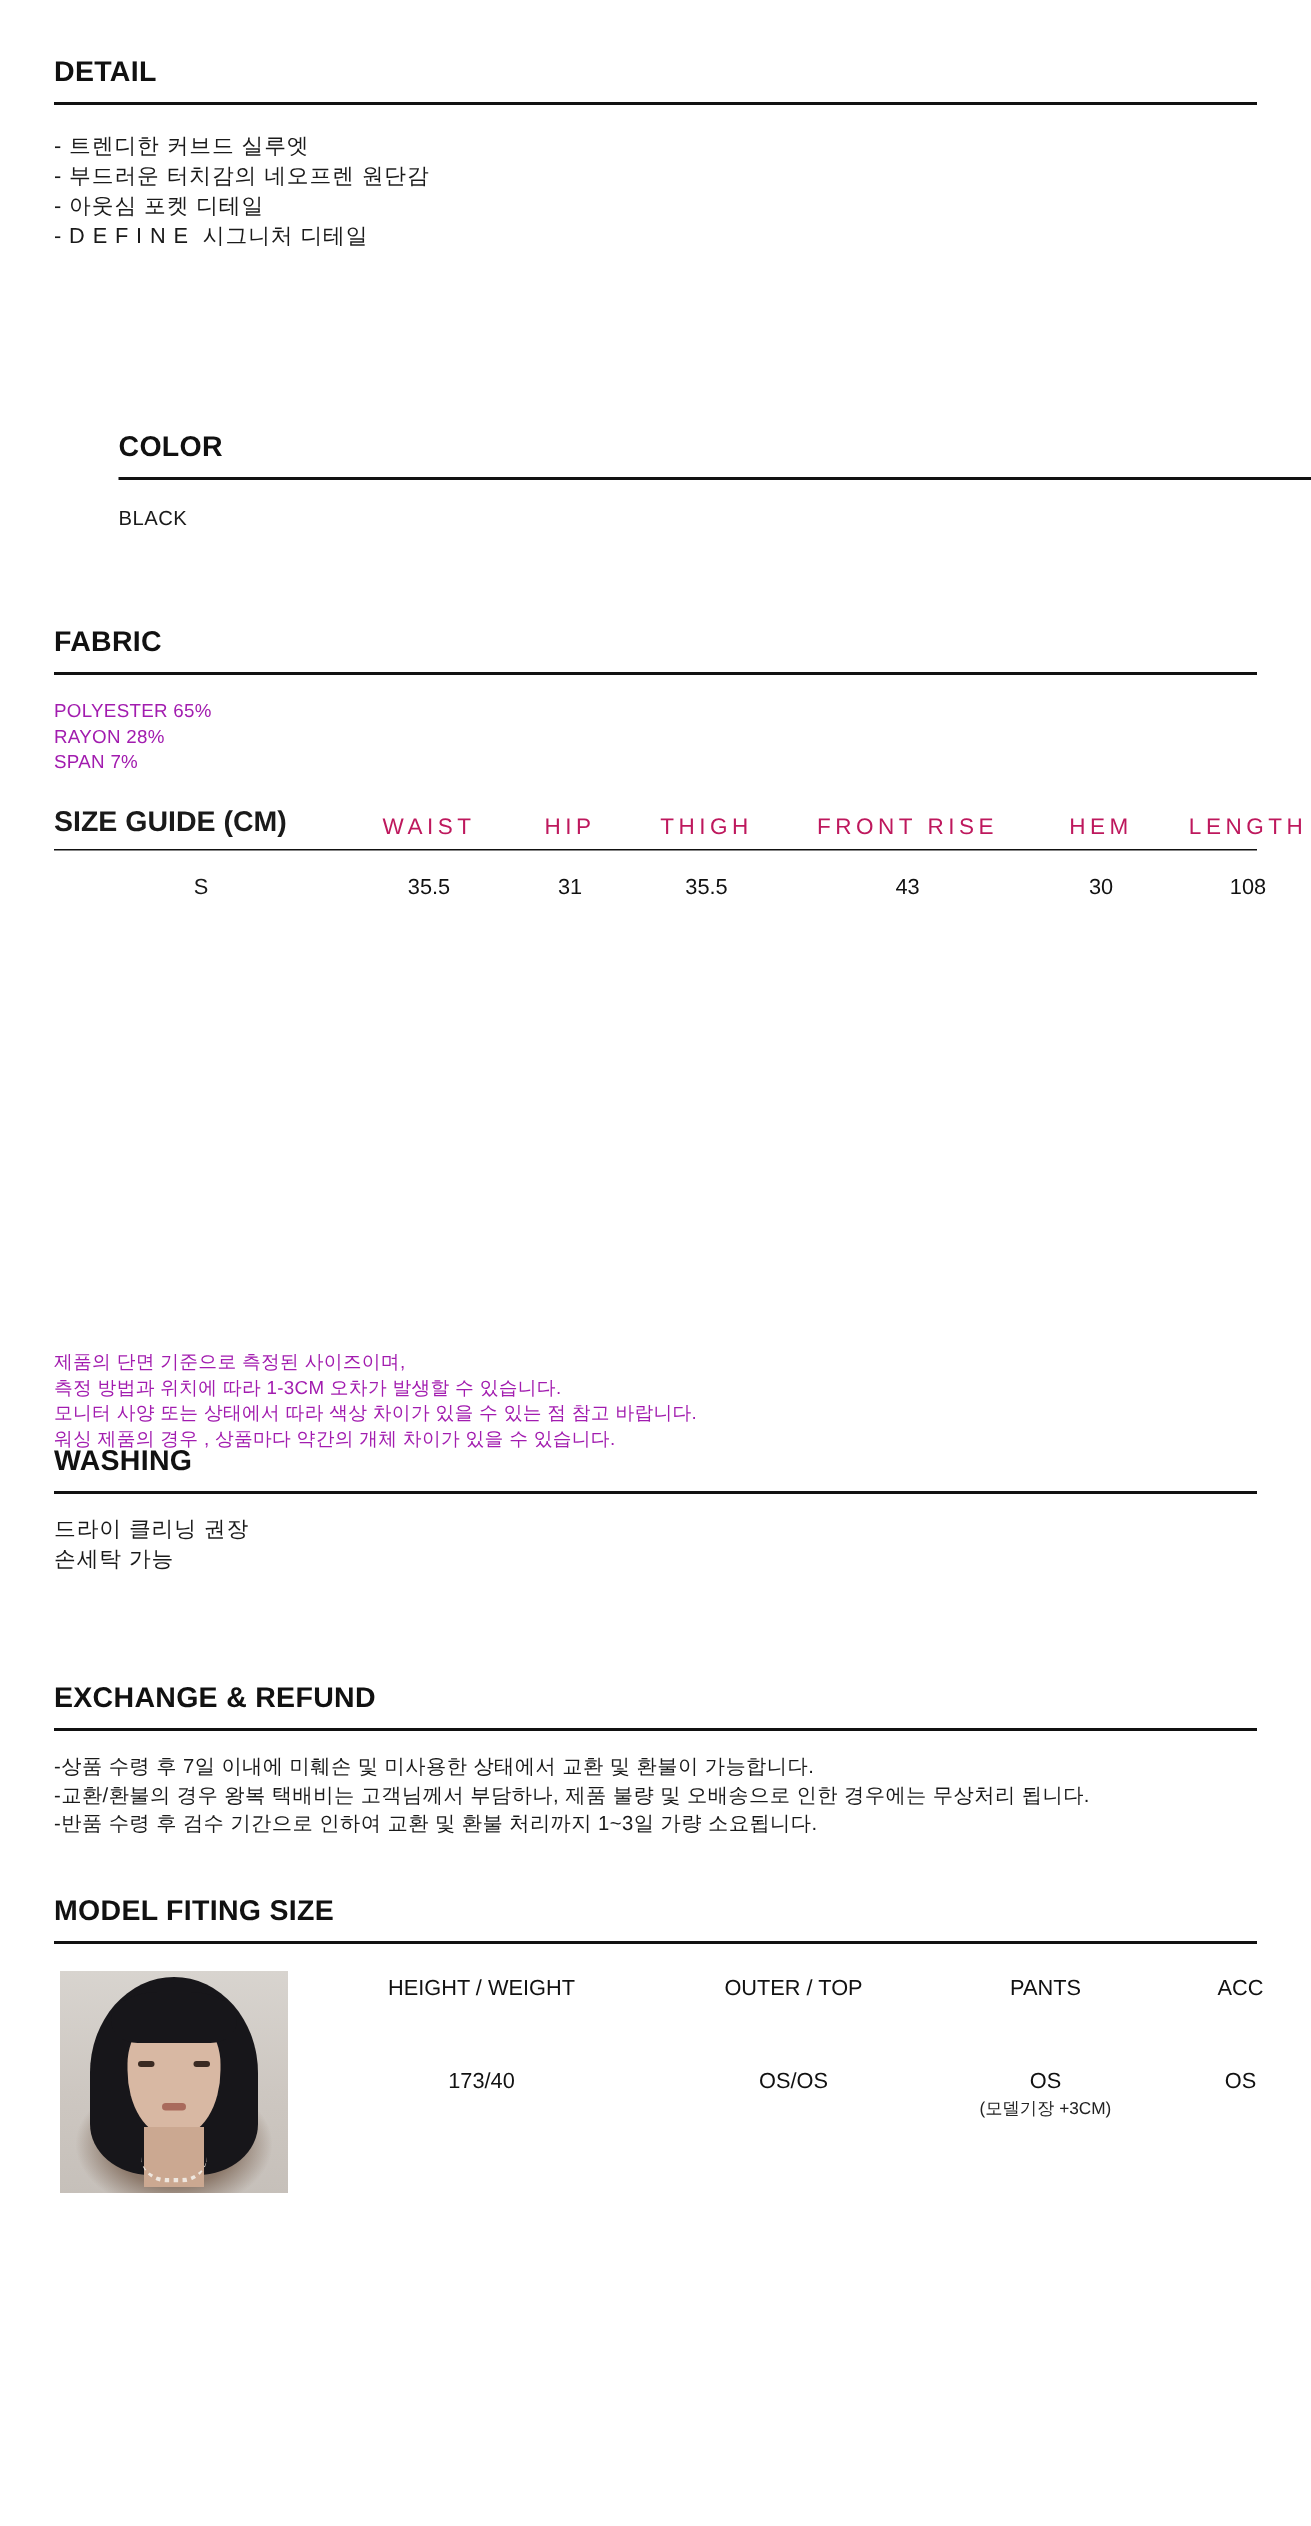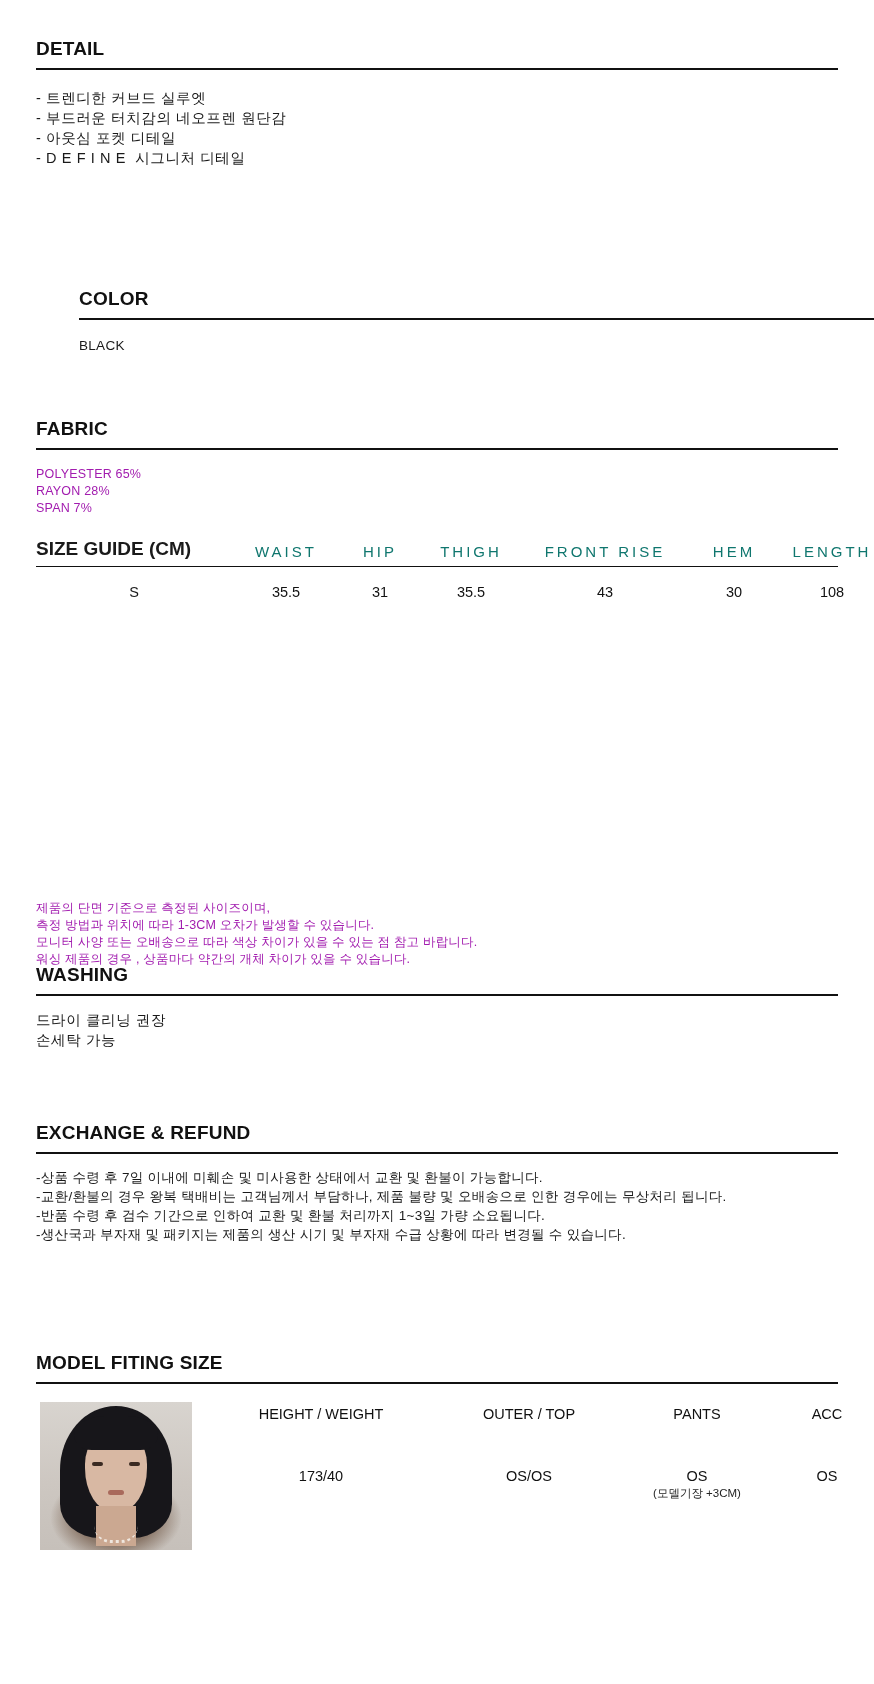--- a/index.html
+++ b/index.html
@@ -91,21 +91,21 @@
     font-size: 19px;
     font-weight: bold;
     width: 196px;
     flex: 0 0 196px;
   }
   .size-head .col {
     flex: 1;
     text-align: center;
     font-size: 15px;
     letter-spacing: 3px;
-    color: #0f766e;
+    color: #be185d;
   }
   .size-row {
     display: flex;
     align-items: center;
     padding: 17px 0 0 0;
   }
   .size-row .lbl {
     width: 196px;
     flex: 0 0 196px;
     text-align: center;
@@ -295,45 +295,44 @@
       <div class="val c-thigh">35.5</div>
       <div class="val c-rise">43</div>
       <div class="val c-hem">30</div>
       <div class="val c-length">108</div>
     </div>
   </div>
 
   <div class="blk" id="sizenote-block">
     <div class="small-line">제품의 단면 기준으로 측정된 사이즈이며,</div>
     <div class="small-line">측정 방법과 위치에 따라 1-3CM 오차가 발생할 수 있습니다.</div>
-    <div class="small-line">모니터 사양 또는 오배송으로 따라 색상 차이가 있을 수 있는 점 참고 바랍니다.</div>
+    <div class="small-line">모니터 사양 또는 상태에서 따라 색상 차이가 있을 수 있는 점 참고 바랍니다.</div>
     <div class="small-line">워싱 제품의 경우 , 상품마다 약간의 개체 차이가 있을 수 있습니다.</div>
   </div>
 
   <div class="blk" id="washing-block" style="top:964px;">
     <div class="section-title">WASHING</div>
     <hr class="rule">
     <div style="margin-top:14px;">
       <div class="body-line">드라이 클리닝 권장</div>
       <div class="body-line">손세탁 가능</div>
     </div>
   </div>
 
   <div class="blk" id="exchange-block" style="top:1122px;">
     <div class="section-title">EXCHANGE &amp; REFUND</div>
     <hr class="rule">
     <div style="margin-top:14px;">
       <div class="plain-line">-상품 수령 후 7일 이내에 미훼손 및 미사용한 상태에서 교환 및 환불이 가능합니다.</div>
       <div class="plain-line">-교환/환불의 경우 왕복 택배비는 고객님께서 부담하나, 제품 불량 및 오배송으로 인한 경우에는 무상처리 됩니다.</div>
       <div class="plain-line">-반품 수령 후 검수 기간으로 인하여 교환 및 환불 처리까지 1~3일 가량 소요됩니다.</div>
-      <div class="plain-line">-생산국과 부자재 및 패키지는 제품의 생산 시기 및 부자재 수급 상황에 따라 변경될 수 있습니다.</div>
-    </div>
-  </div>
-
-  <div class="blk" id="model-block" style="top:1352px;">
+    </div>
+  </div>
+
+  <div class="blk" id="model-block" style="top:1264px;">
     <div class="section-title">MODEL FITING SIZE</div>
     <hr class="rule">
     <div class="model-wrap">
       <div class="model-photo">
         <div class="bg"></div>
         <div class="hair"></div>
         <div class="face"></div>
         <div class="fringe"></div>
         <div class="eye l"></div>
         <div class="eye r"></div>

